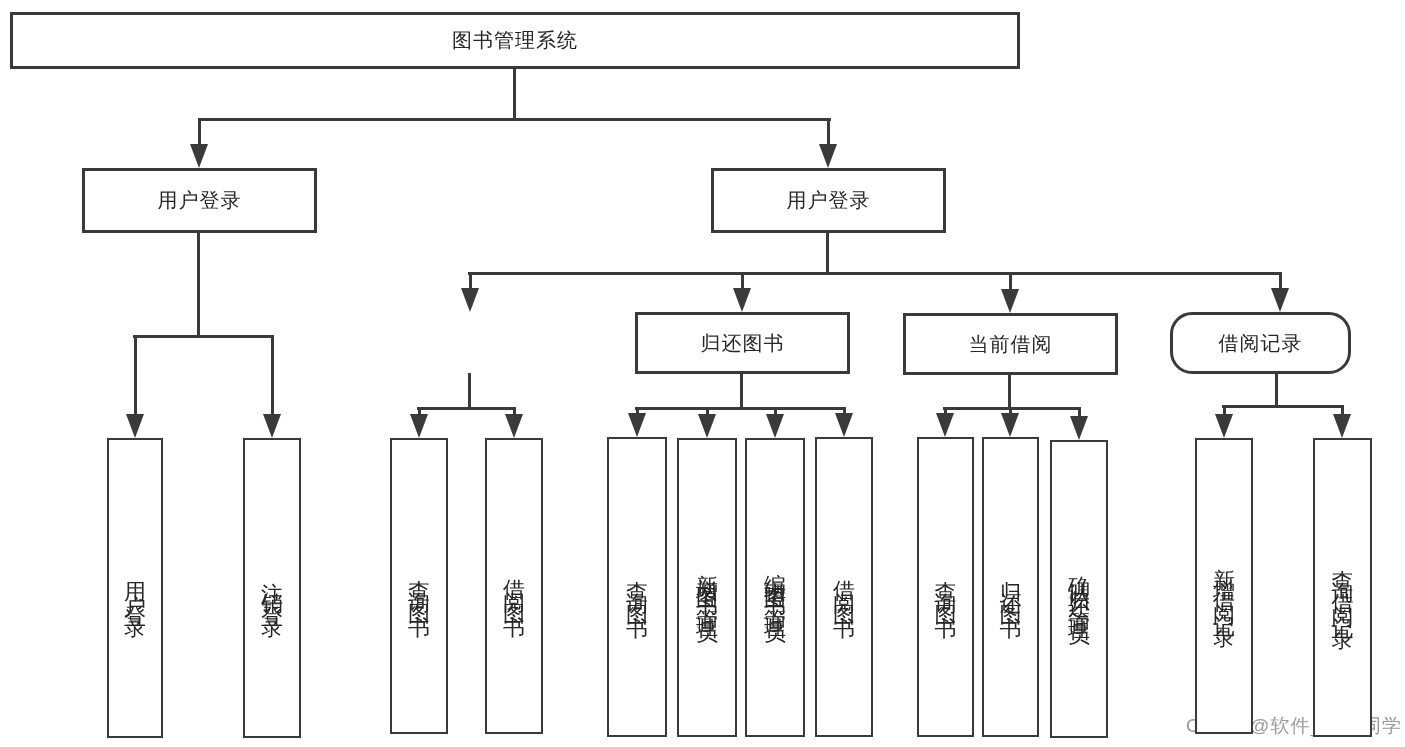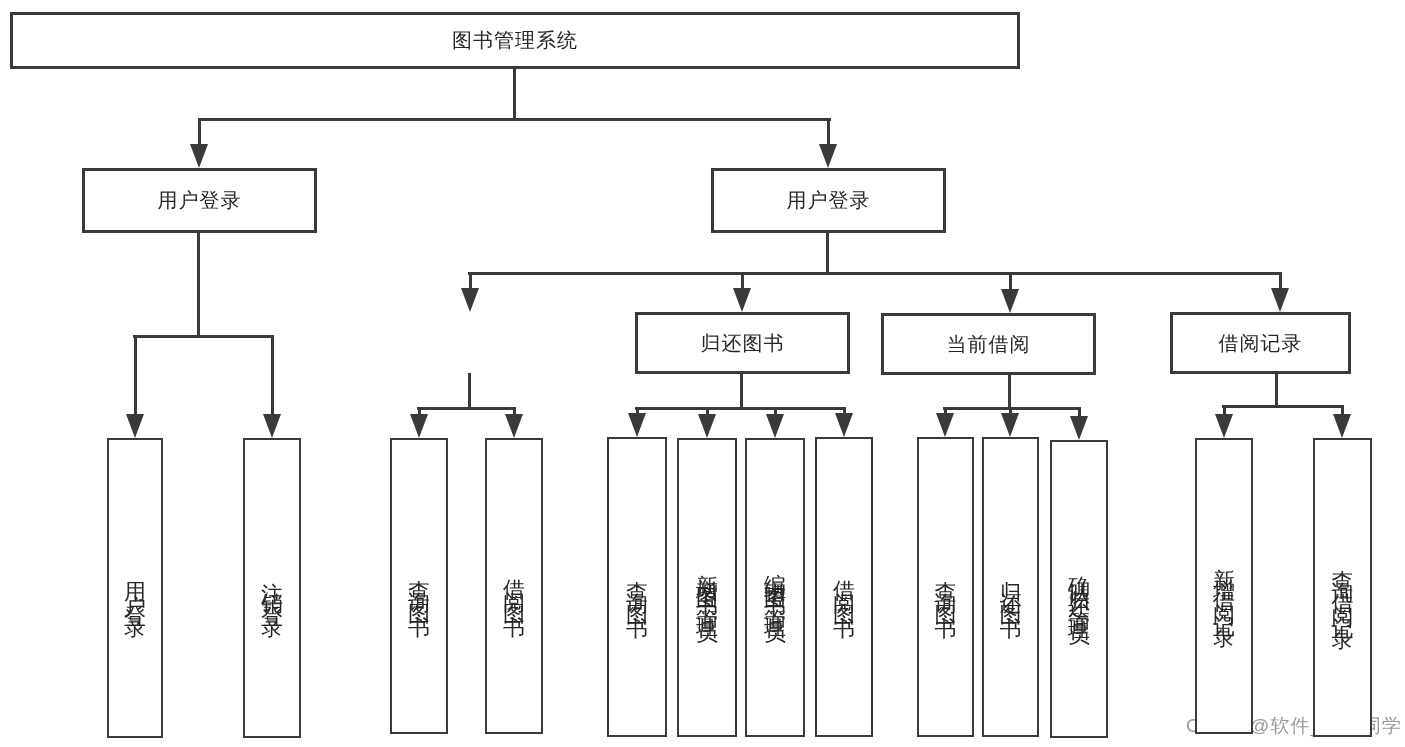--- a/index.html
+++ b/index.html
@@ -115,24 +115,24 @@
     </div>
     <div class="node h" style="left: 82px; top: 168px; width: 235px; height: 65px;">
       <span class="label">用户登录</span>
     </div>
     <div class="node h" style="left: 711px; top: 168px; width: 235px; height: 65px;">
       <span class="label">用户登录</span>
     </div>
     <div class="node h" style="left: 635px; top: 312px; width: 215px; height: 62px;">
       <span class="label">归还图书</span>
     </div>
-    <div class="node h" style="left: 881px; top: 313px; width: 215px; height: 62px;">
+    <div class="node h" style="left: 903px; top: 313px; width: 215px; height: 62px;">
       <span class="label">当前借阅</span>
     </div>
-    <div class="node h" style="left: 1170px; top: 312px; width: 181px; height: 62px;">
+    <div class="node h" style="left: 1170px; top: 312px; width: 181px; height: 62px; border-radius: 22px;">
       <span class="label">借阅记录</span>
     </div>
     <div class="node v" style="left: 107px; top: 438px; width: 56px; height: 300px;">
       <span class="label" style="letter-spacing: 12px;">用户登录</span>
     </div>
     <div class="node v" style="left: 243px; top: 438px; width: 58px; height: 300px;">
       <span class="label" style="letter-spacing: 12px;">注销登录</span>
     </div>
     <div class="node v" style="left: 390px; top: 438px; width: 58px; height: 296px;">
       <span class="label" style="letter-spacing: 12px;">查询图书</span>

